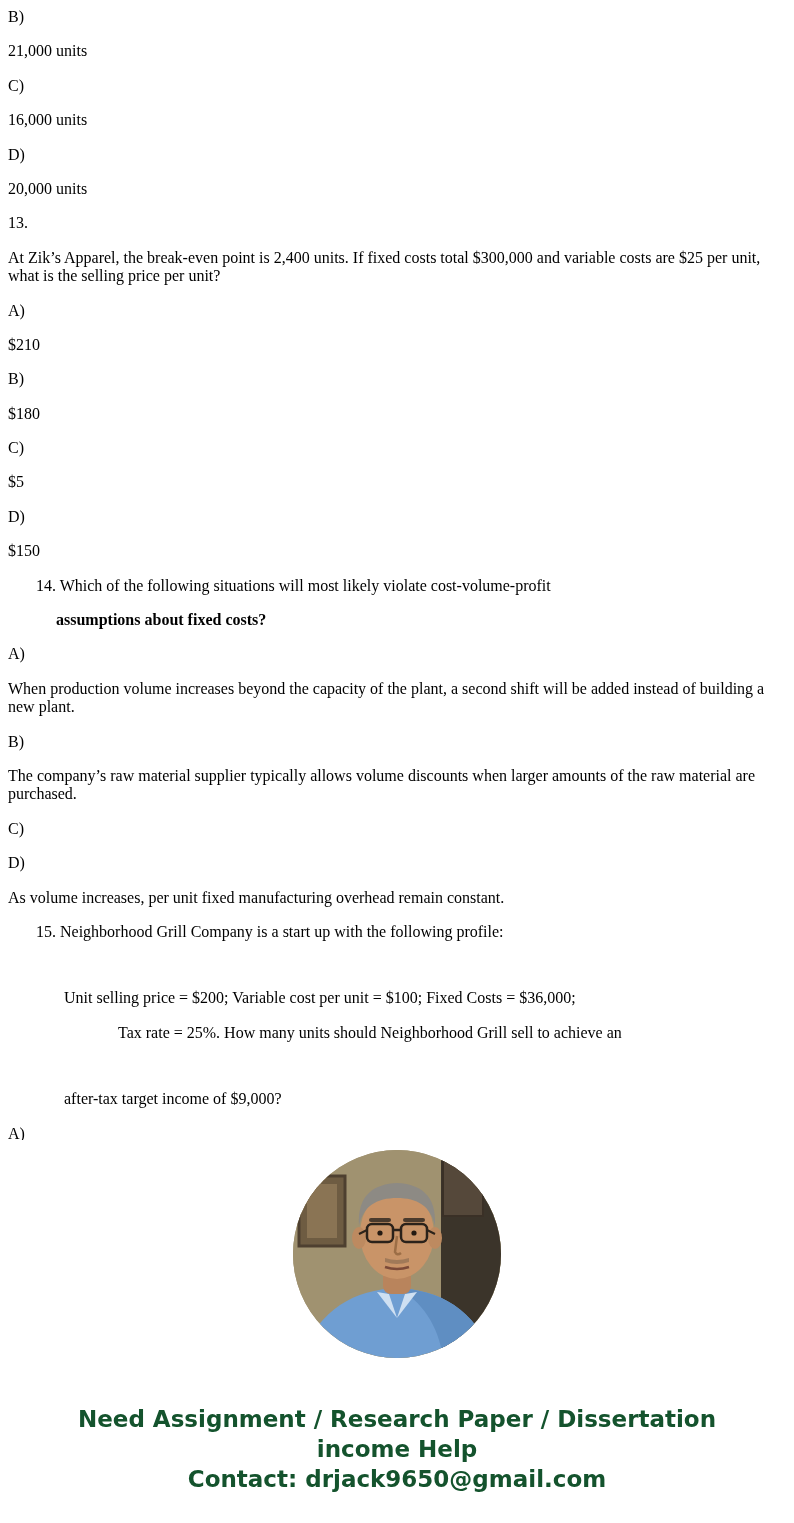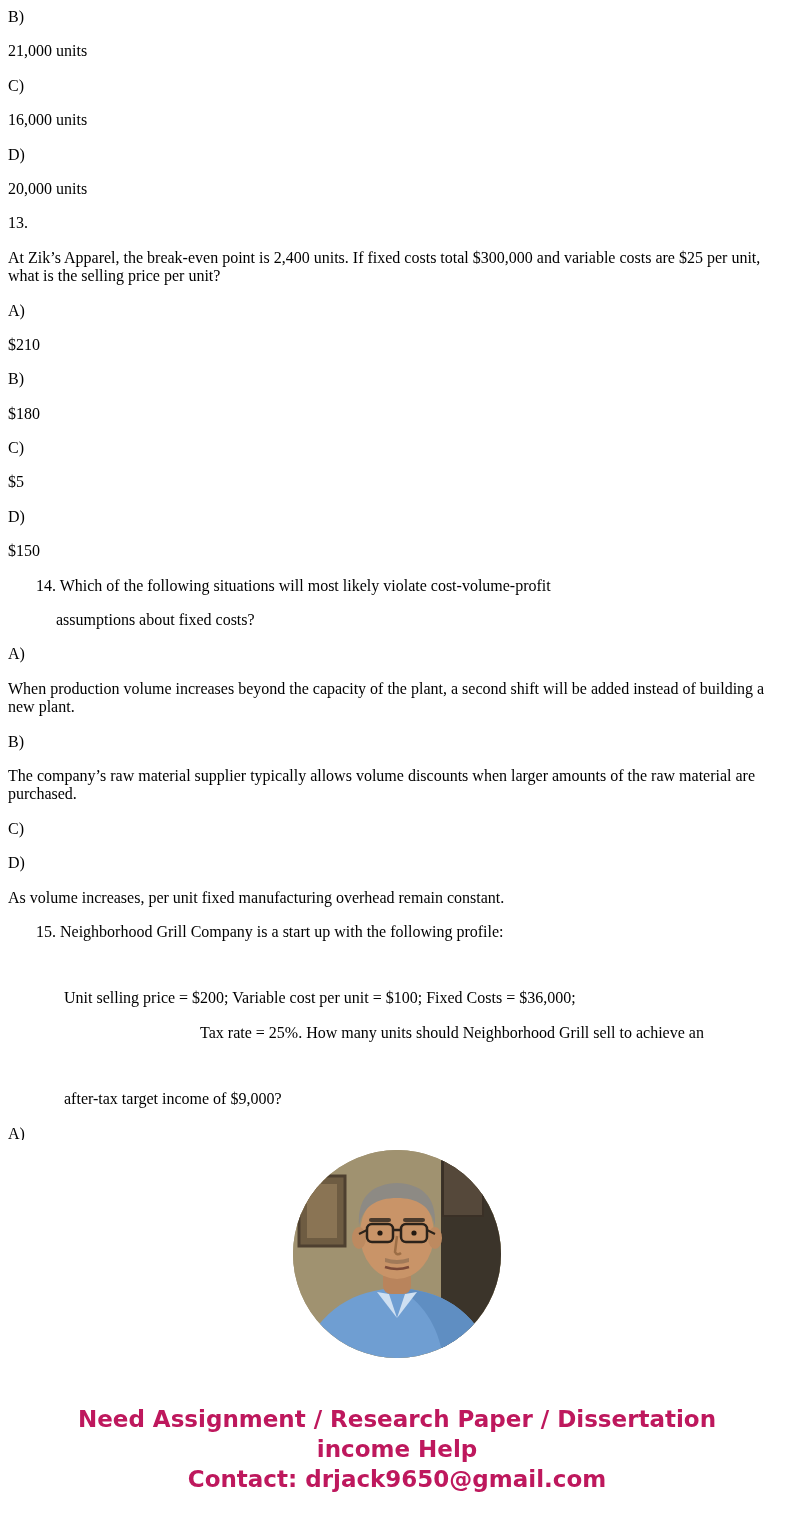--- a/index.html
+++ b/index.html
@@ -15,44 +15,44 @@
   .document {
     height: 1140px;
     overflow: hidden;
     padding: 8px 8px 0 8px;
     font-size: 16px;
     line-height: 1.15;
   }
   .doc-line { margin: 0 0 16px 0; }
   .indent-0 { margin-left: 0; }
   .indent-1 { margin-left: 28px; }
-  .indent-2 { margin-left: 48px; }
+  .indent-2 { margin-left: 48px; font-weight: bold; }
   .indent-3 { margin-left: 56px; margin-top: 48px; }
-  .indent-4 { margin-left: 110px; text-align: center; }
+  .indent-4 { margin-left: 110px; }
   .photo-section {
     margin-top: 10px;
     display: flex;
     justify-content: center;
   }
   .avatar {
     width: 208px;
     height: 208px;
     border-radius: 50%;
     overflow: hidden;
     background: #a09270;
   }
   .avatar svg { display: block; }
   .promo {
     margin-top: 46px;
     text-align: center;
     font-family: "DejaVu Sans", sans-serif;
     font-weight: bold;
     font-size: 23px;
     line-height: 30px;
-    color: #be185d;
+    color: #14532d;
   }
 </style>
 </head>
 <body>
 
 <div class="page">
 
   <div class="document" id="document">
       <p class="doc-line indent-0">B)</p>
       <p class="doc-line indent-0">21,000 units</p>

